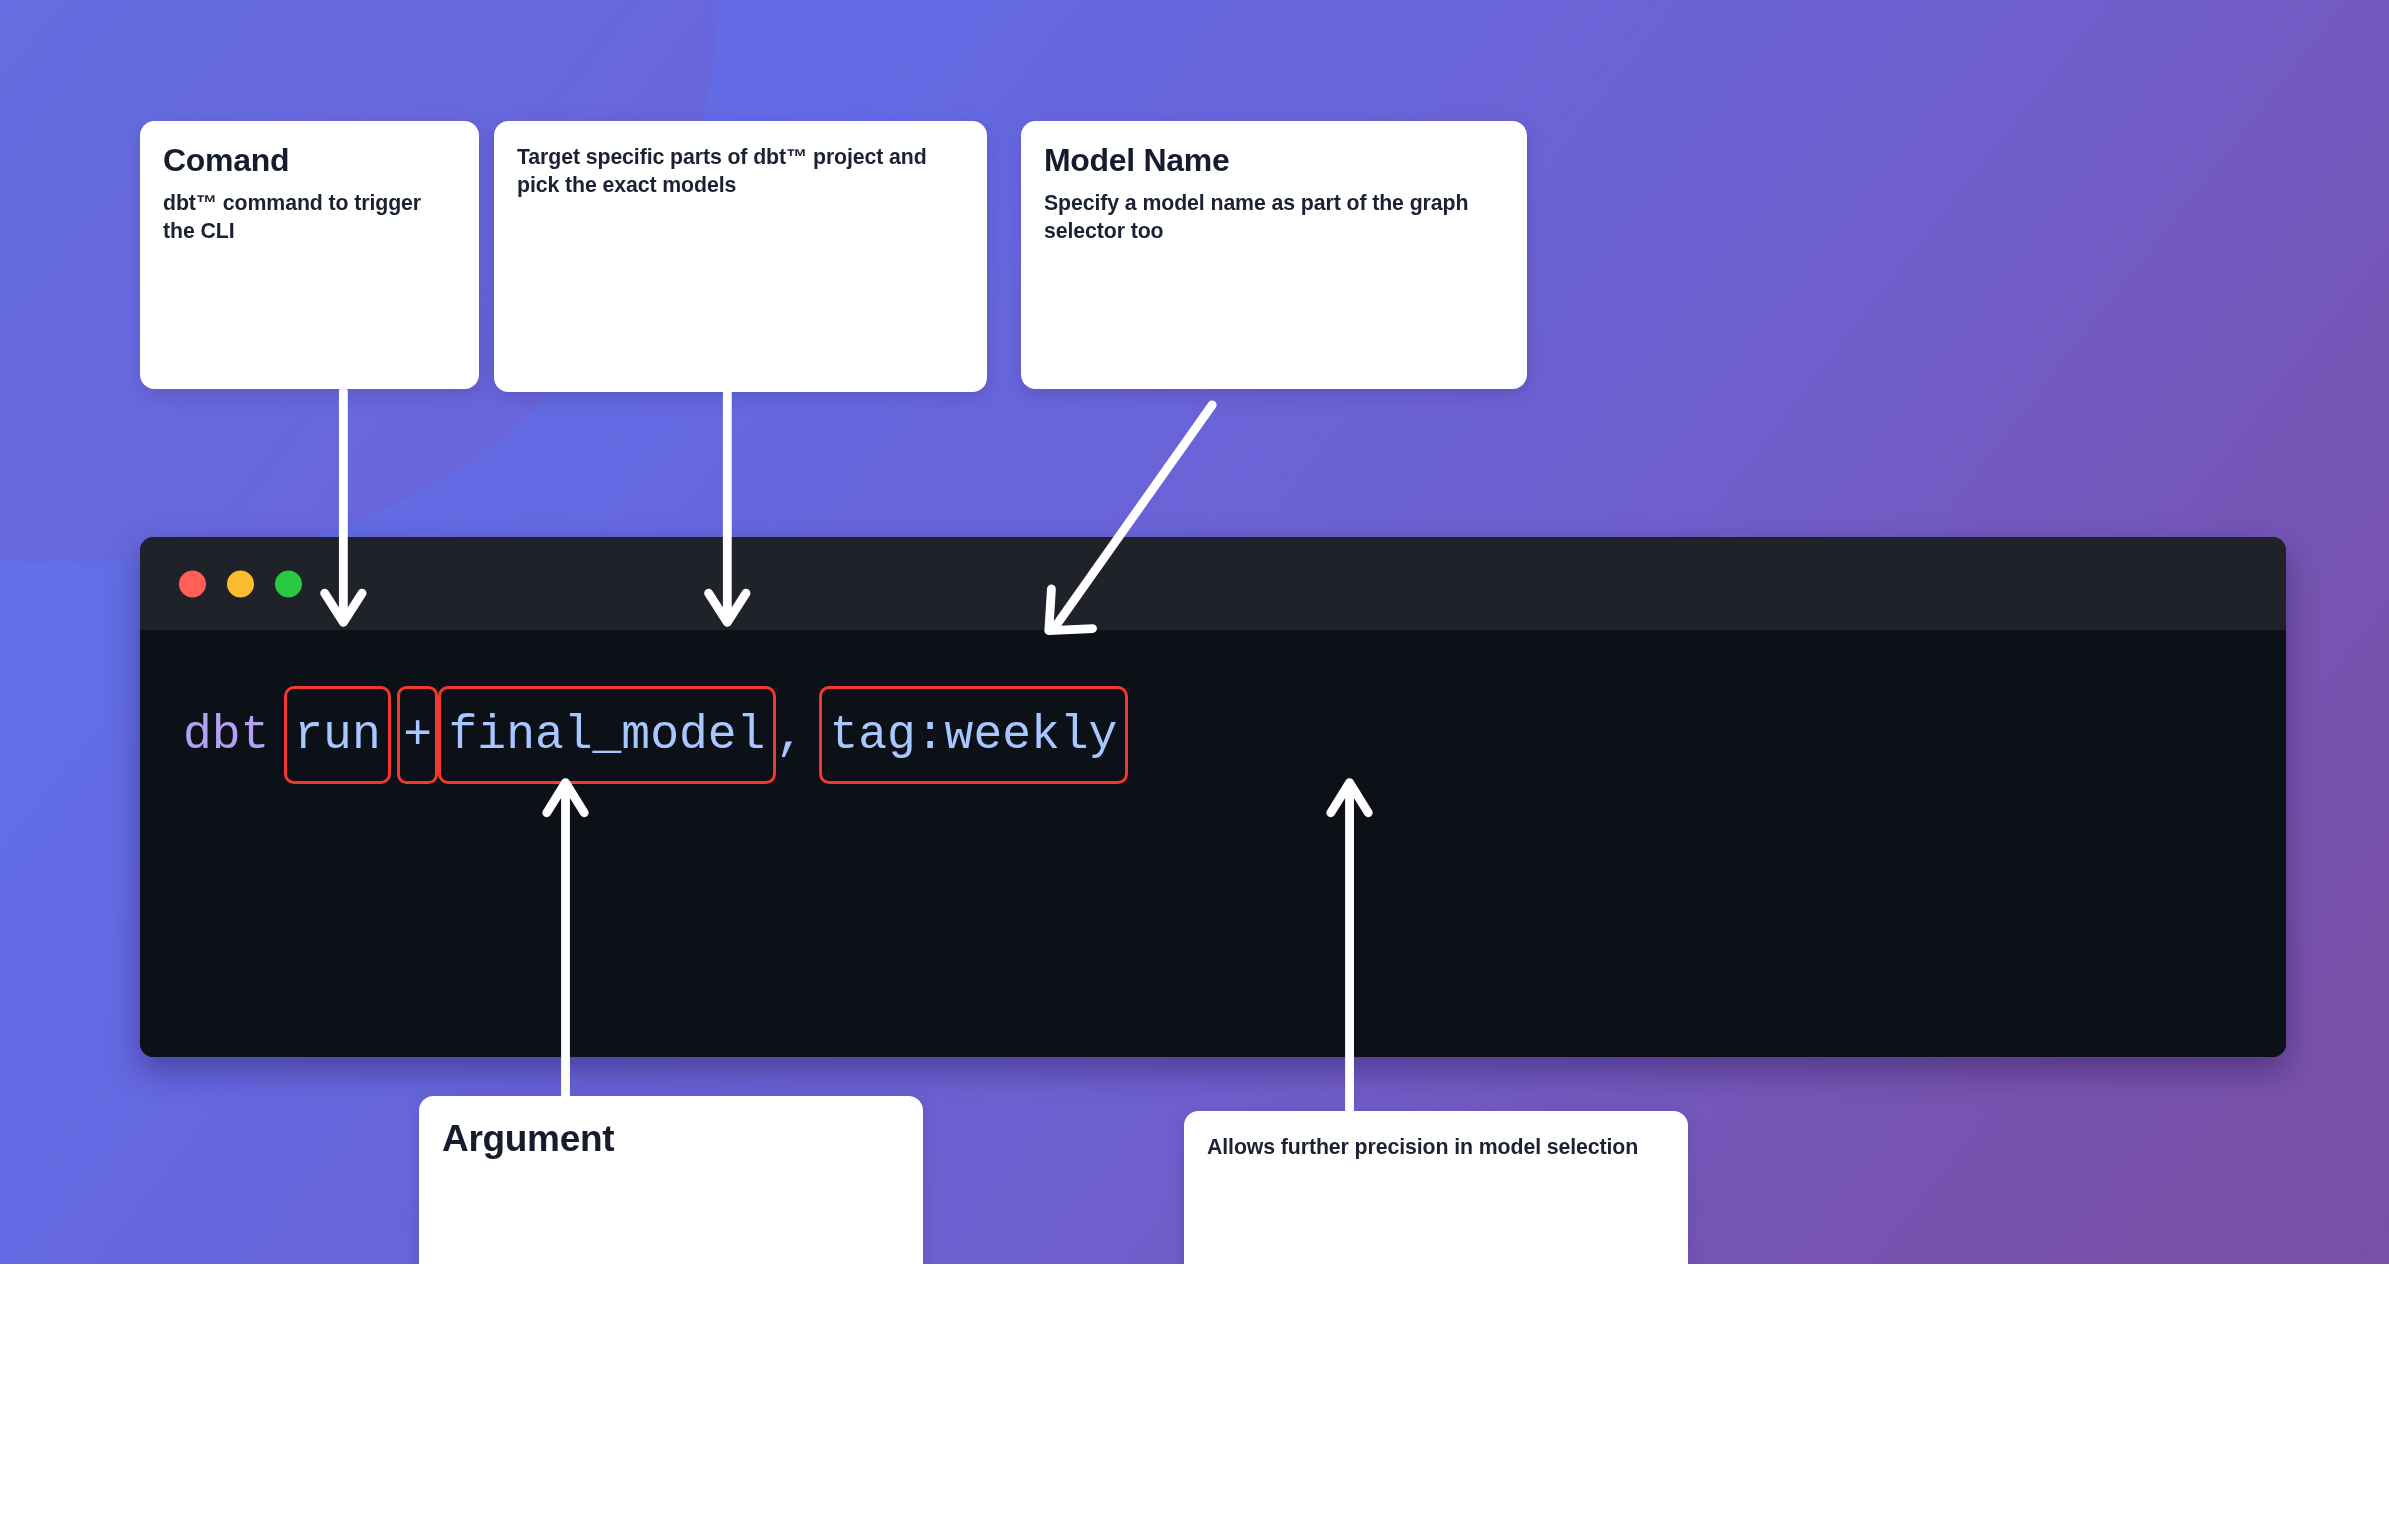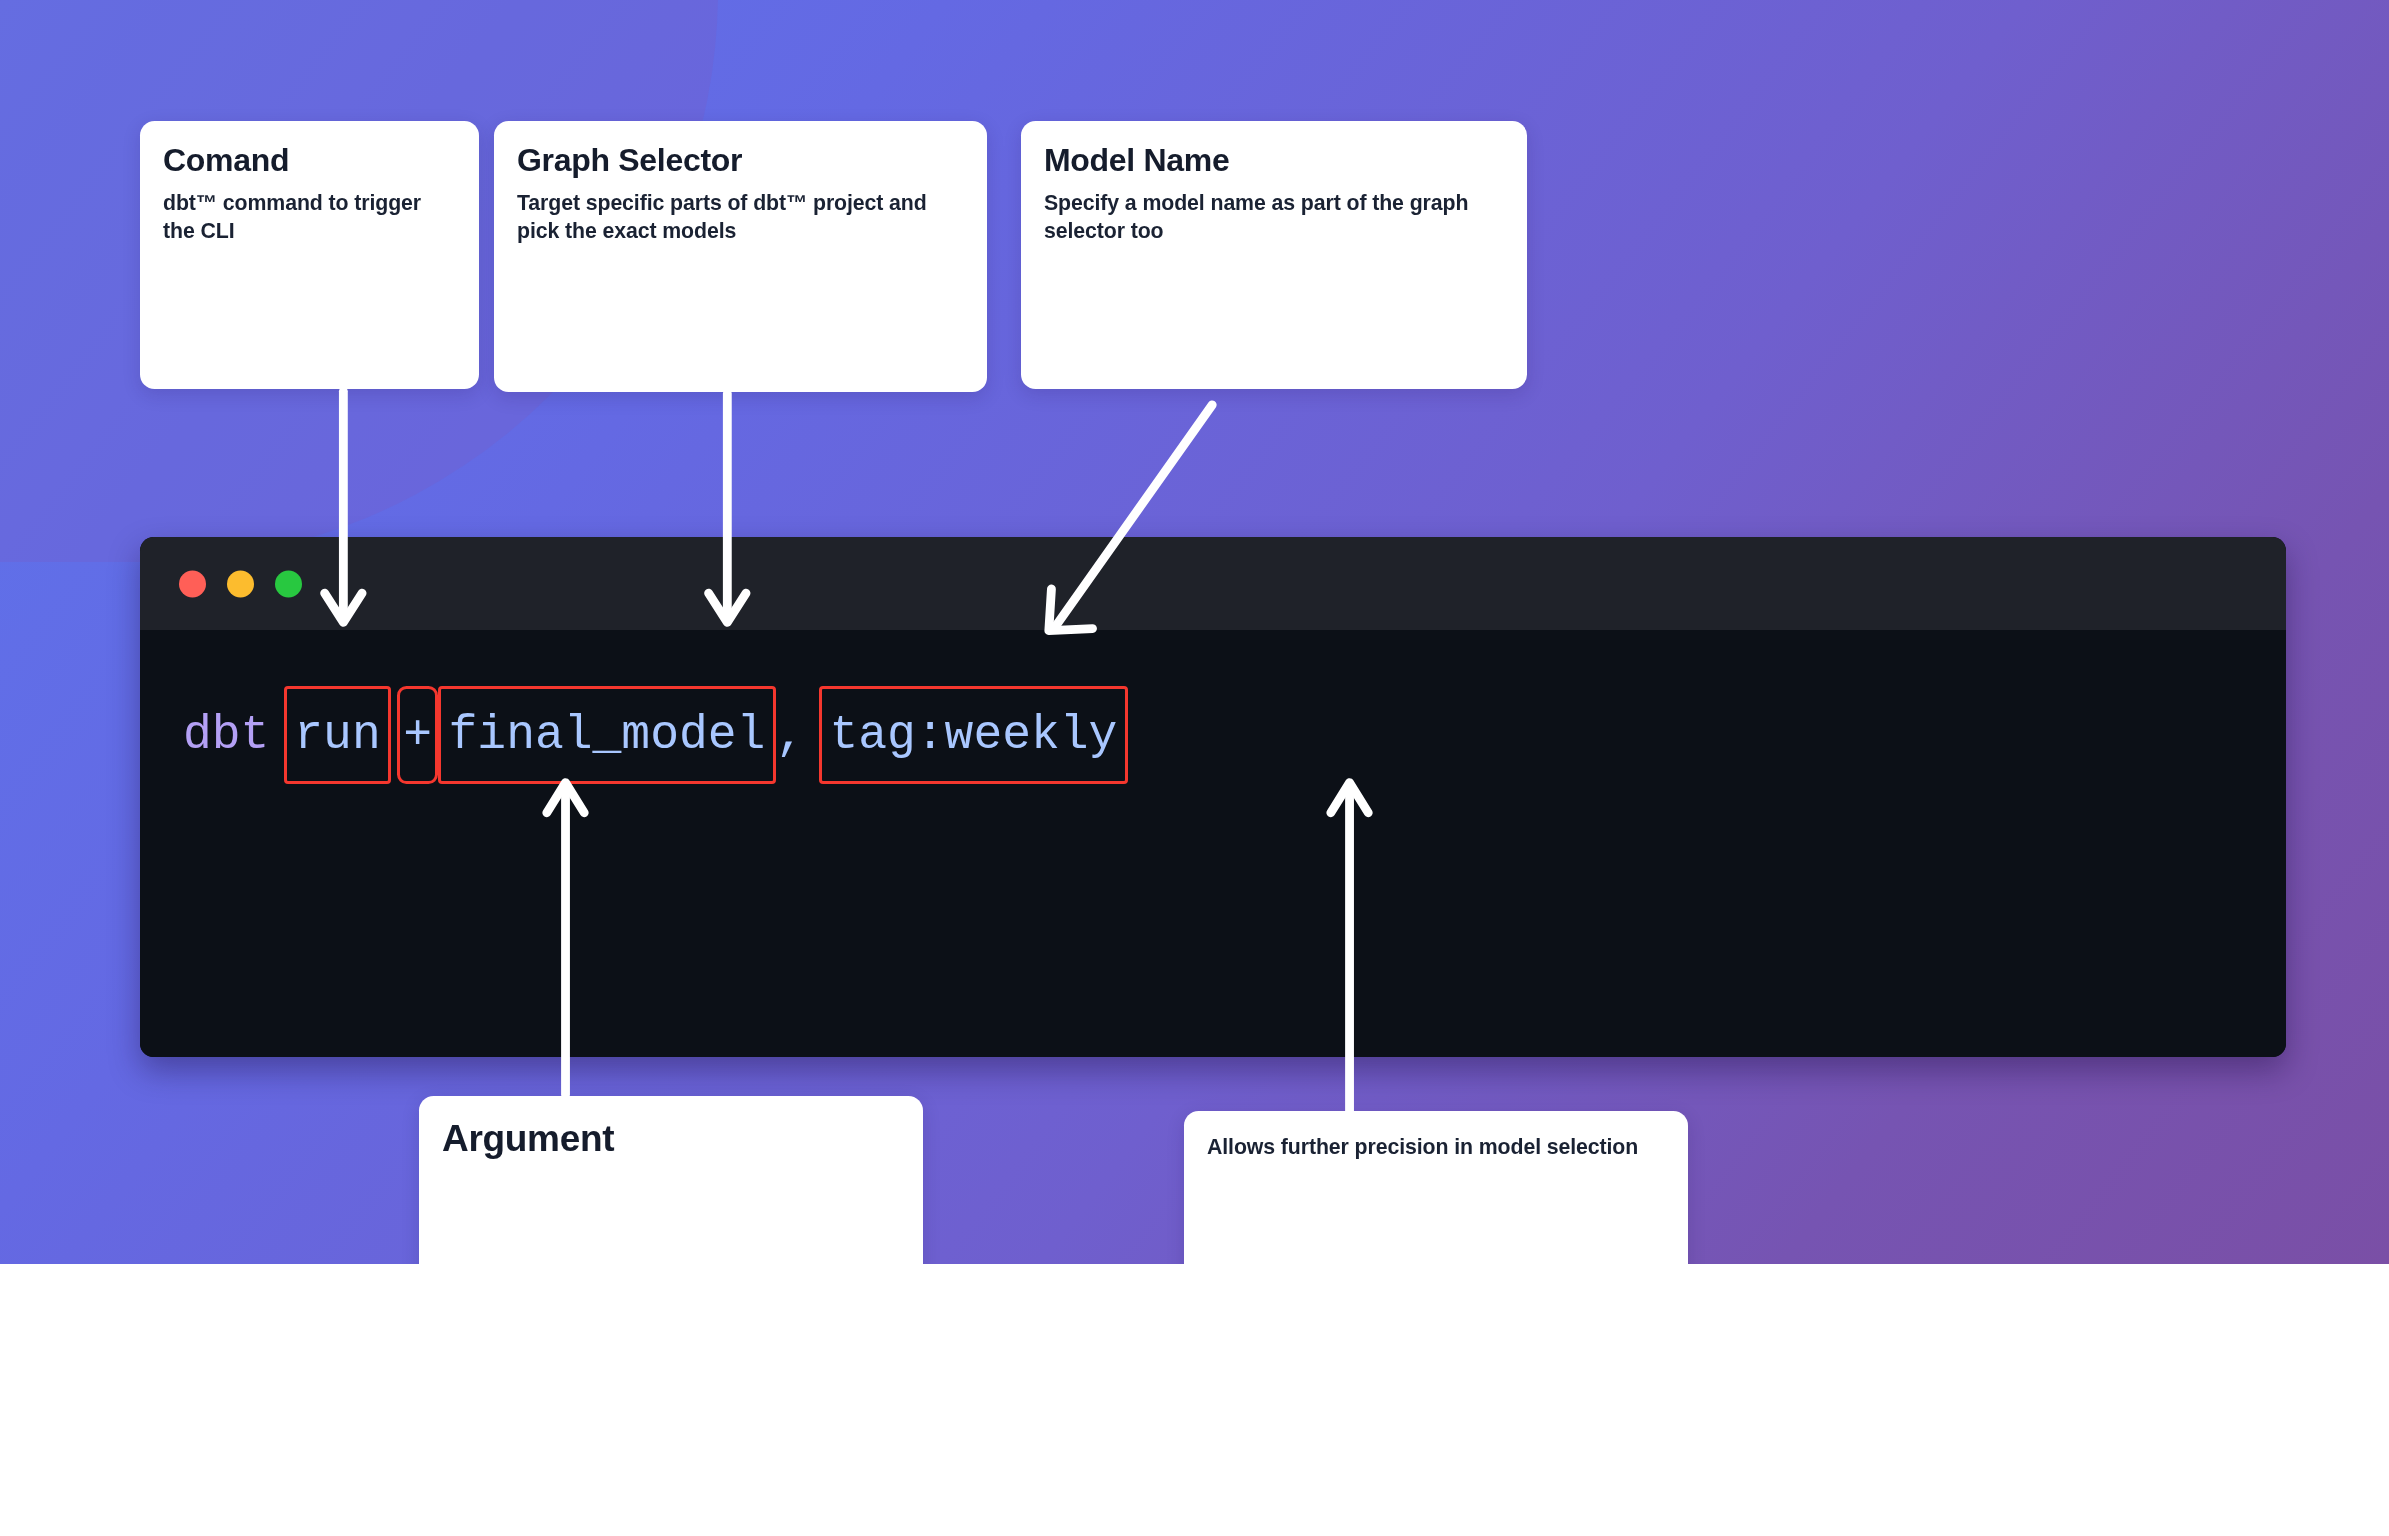--- a/index.html
+++ b/index.html
@@ -113,21 +113,21 @@
     line-height: 1;
     white-space: pre;
   }
   .tok { color: #A9C7FF; }
   .tok-dbt { color: #B4A0F5; }
   .tok-plain { color: #A9C7FF; }
 
   .boxed {
     position: relative;
     border: 3.6px solid #F5372E;
-    border-radius: 4px;
+    border-radius: 10px;
     padding: 22px 7.3px;
     display: inline-flex;
     align-items: center;
   }
   .boxed.tight { padding-left: 3.1px; padding-right: 3.1px; border-radius: 9.4px; }
   .gap { display: inline-block; width: 14.6px; }
   .gap-sm { display: inline-block; width: 3.1px; }
 
   
   #arrows { position: absolute; inset: 0; width: 2389px; height: 1536px; pointer-events: none; }
@@ -163,21 +163,20 @@
 <div id="stage">
 
   <div id="corner-blob"></div>
 
   <div class="card" id="card-command">
     <div class="card-title">Comand</div>
     <div class="card-body">dbt™ command to trigger the CLI</div>
   </div>
 
   <div class="card" id="card-graph">
-    <div class="card-title">Graph Selector</div>
     <div class="card-body">Target specific parts of dbt™ project and pick the exact models</div>
   </div>
 
   <div class="card" id="card-model">
     <div class="card-title">Model Name</div>
     <div class="card-body">Specify a model name as part of the graph selector too</div>
   </div>
 
   <div id="terminal">
     <div id="terminal-titlebar">

